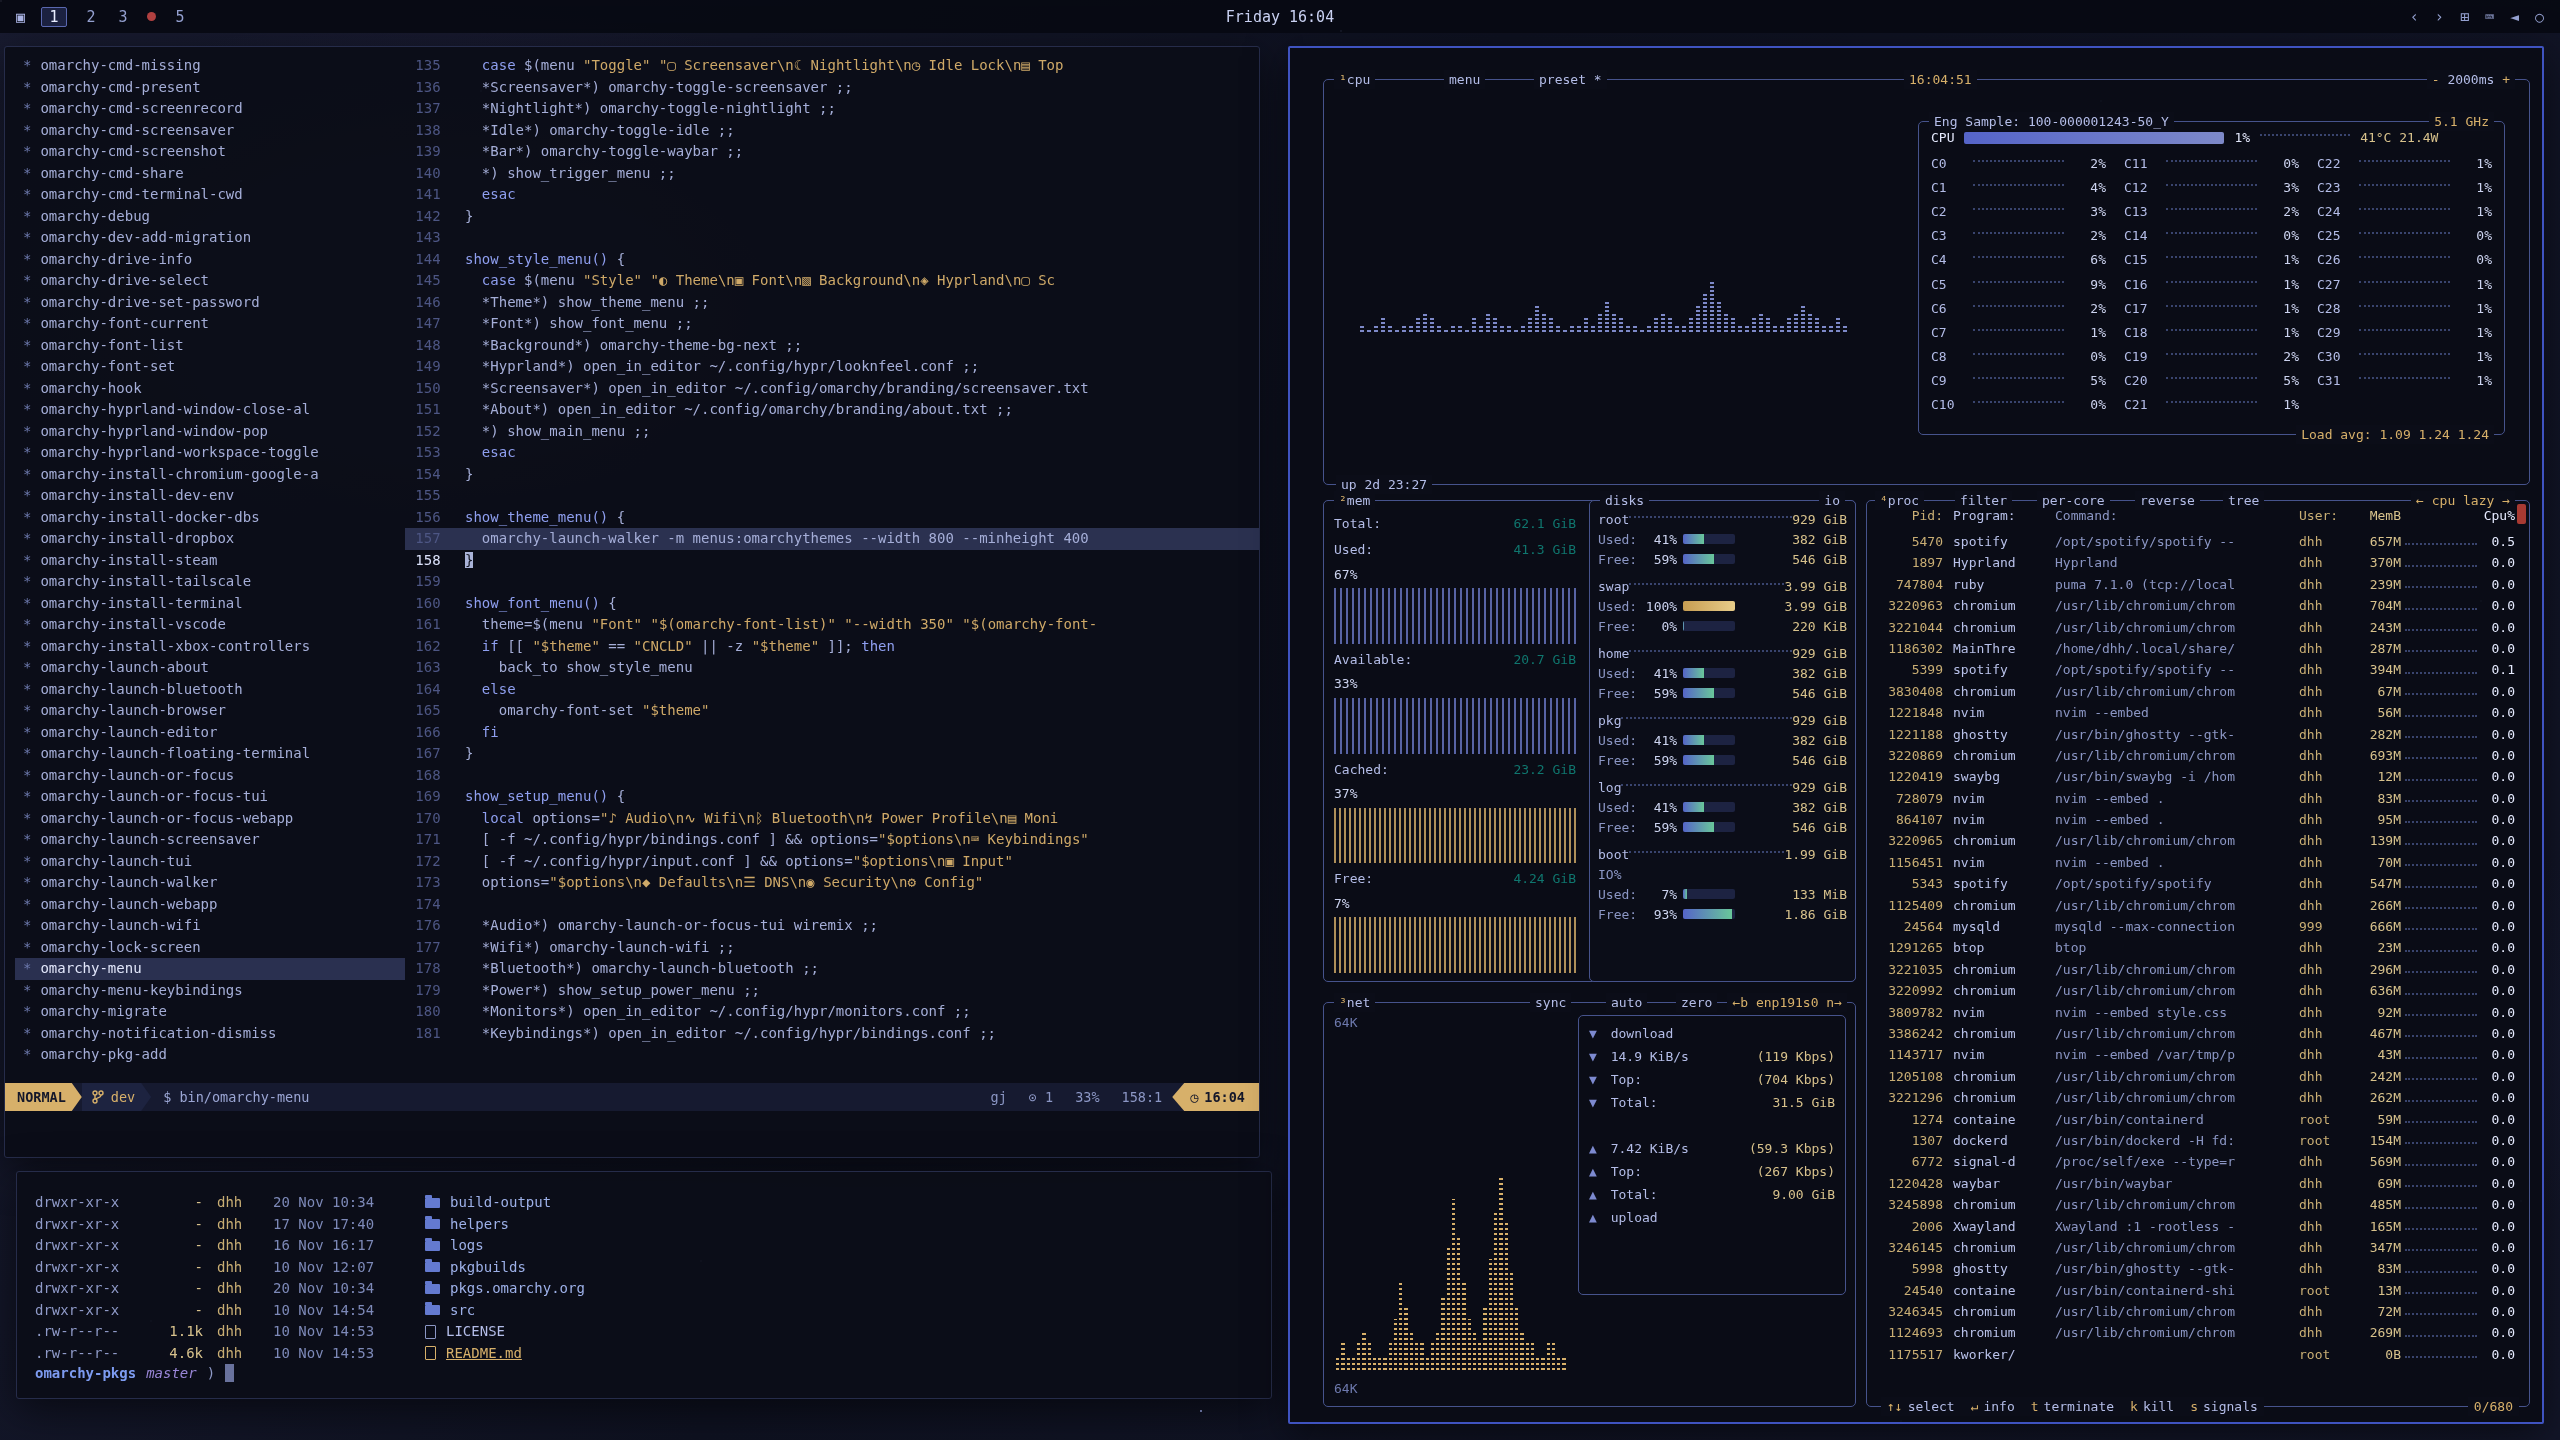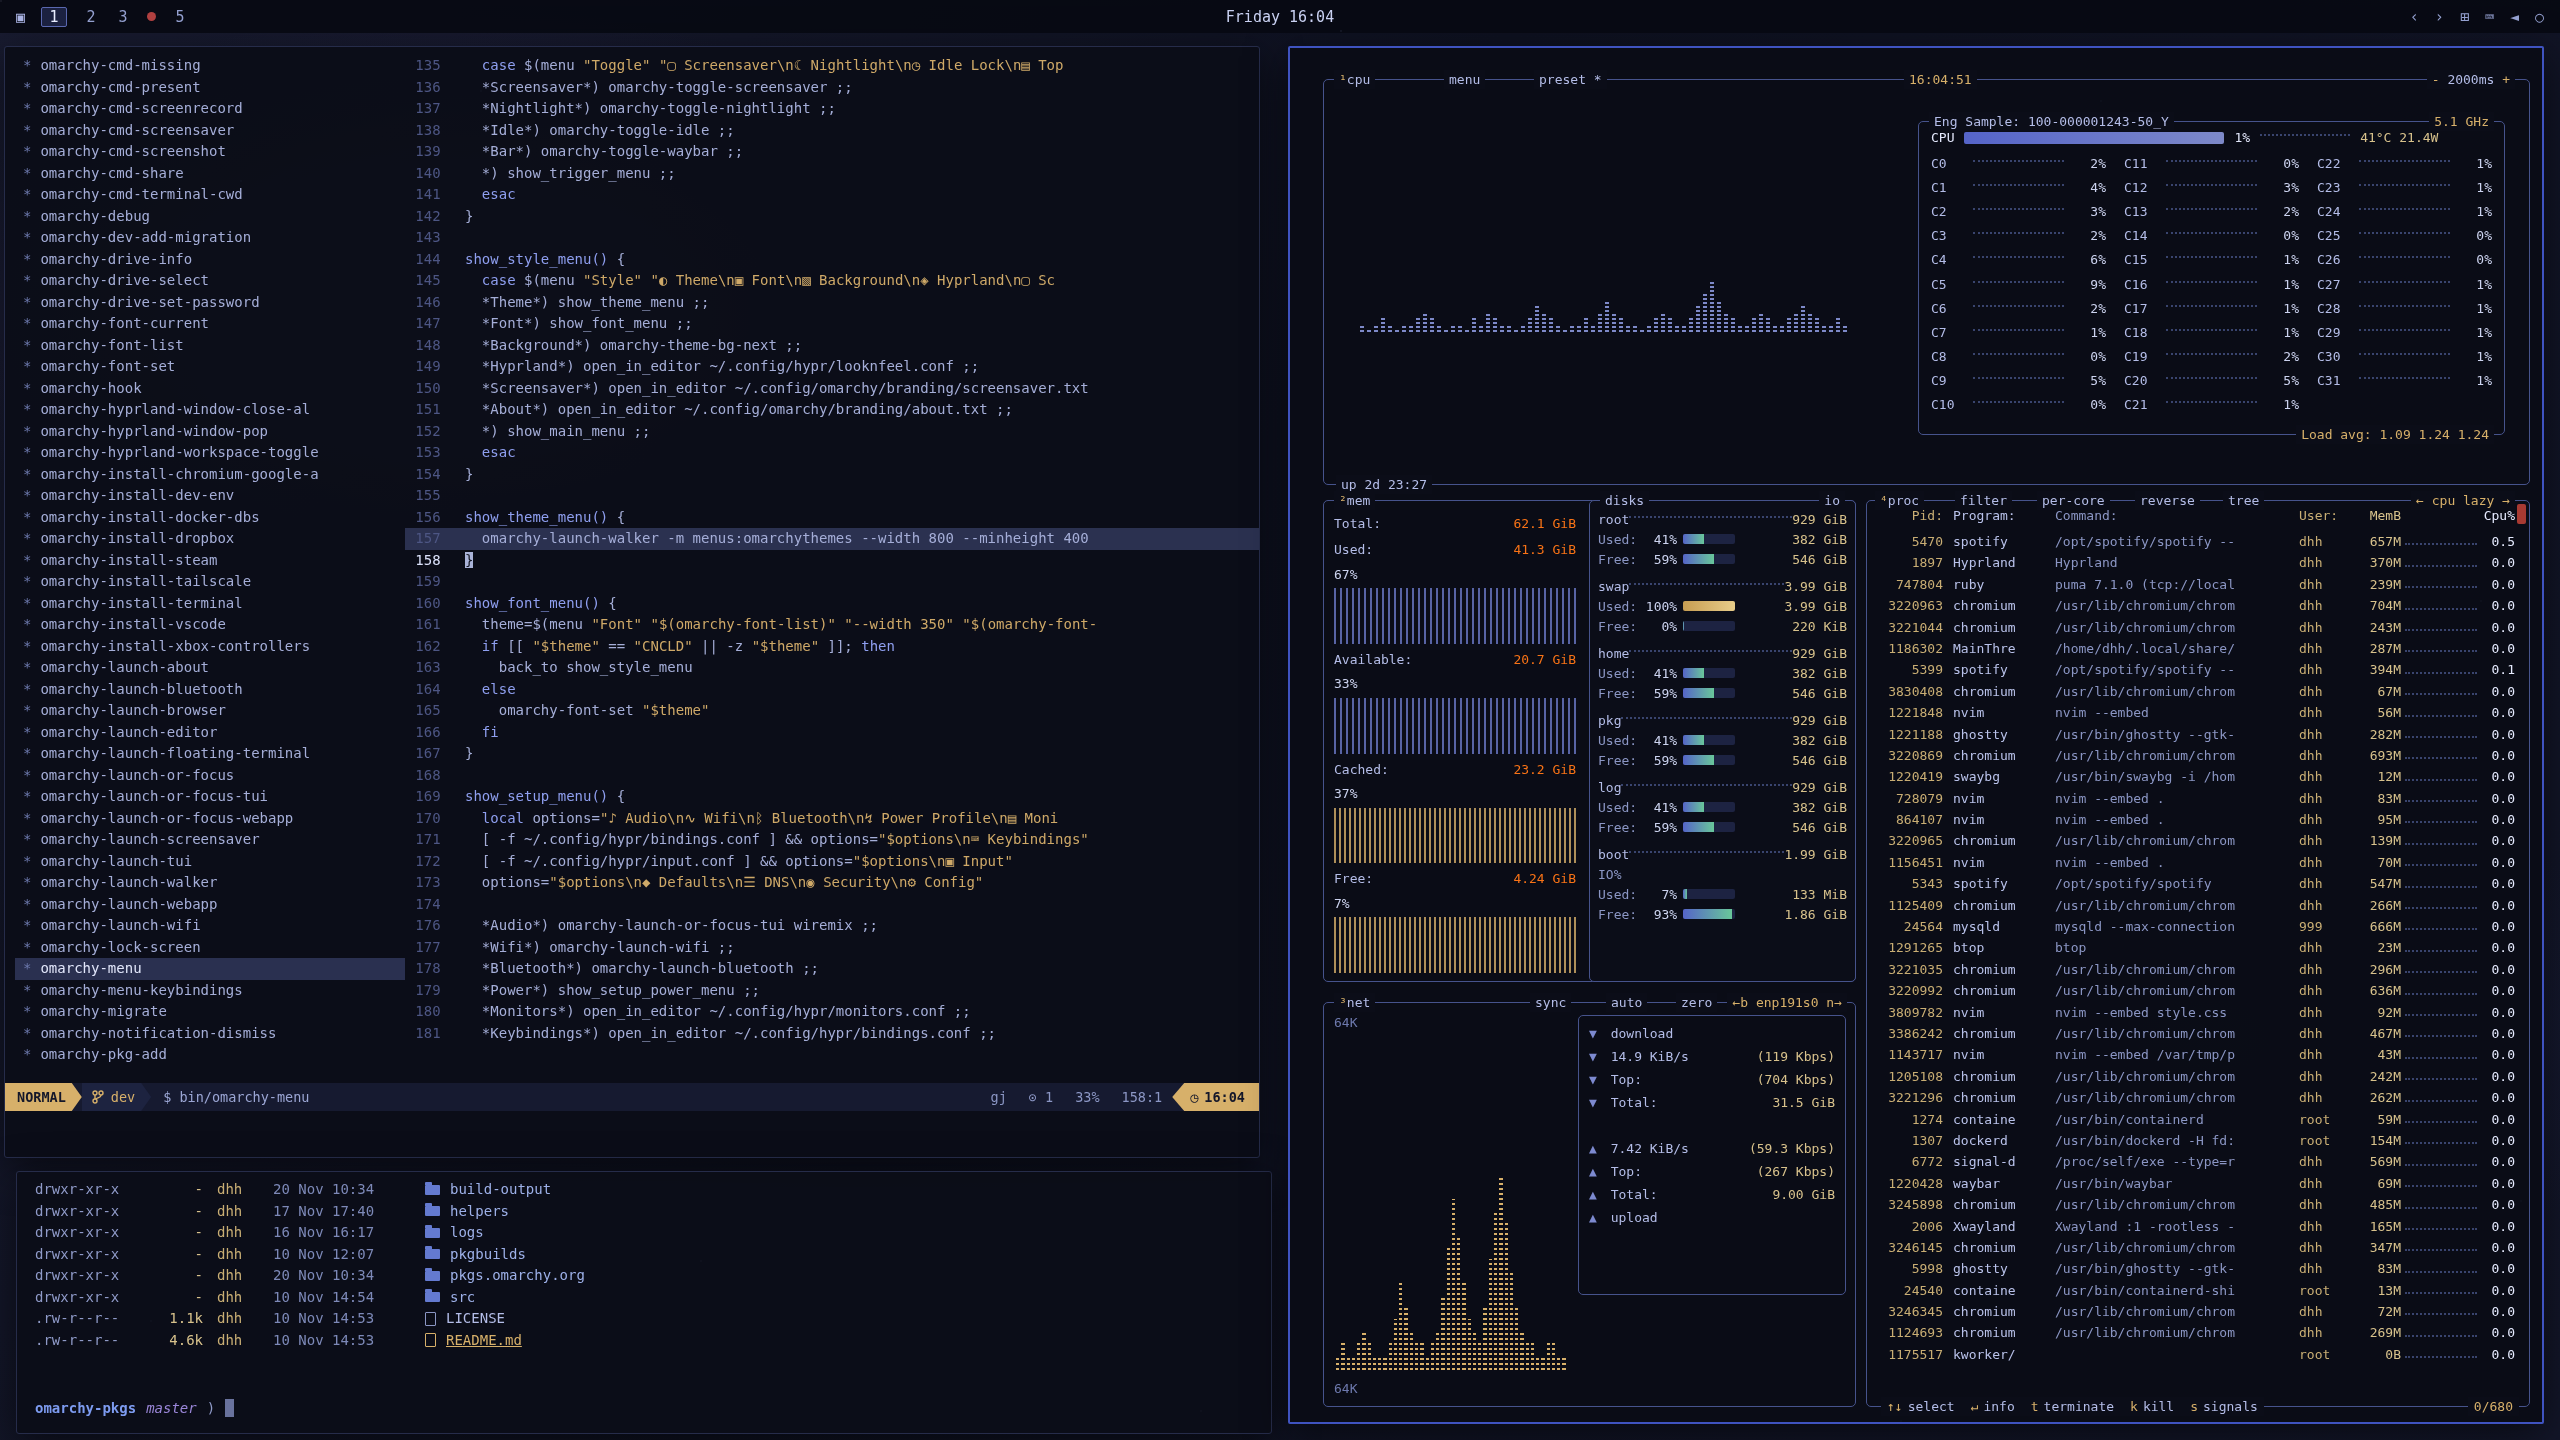--- a/index.html
+++ b/index.html
@@ -45,21 +45,21 @@
     align-items:center;font-size:13.5px;color:#8b96c4;overflow:hidden}
   .mode{background:#d7b06a;color:#14172a;font-weight:bold;padding:0 16px 0 12px;height:100%;display:flex;align-items:center;
     clip-path:polygon(0 0,calc(100% - 10px) 0,100% 50%,calc(100% - 10px) 100%,0 100%)}
   .branchseg{background:#1d2340;height:100%;display:flex;align-items:center;gap:7px;padding:0 16px 0 10px;color:#d7b06a;
     clip-path:polygon(0 0,calc(100% - 10px) 0,100% 50%,calc(100% - 10px) 100%,0 100%)}
   .slcmd{margin-left:12px;color:#9ba6d4}
   .sl-right{margin-left:auto;display:flex;gap:22px;align-items:center;margin-right:10px}
   .timebadge{background:#d7b06a;color:#14172a;height:100%;display:flex;align-items:center;gap:6px;
     padding:0 14px 0 18px;font-weight:bold;clip-path:polygon(12px 0,100% 0,100% 100%,12px 100%,0 50%)}
   
-  .terminal{left:16px;top:1171px;width:1256px;height:263px;font-size:14px;color:#9aa5d2;padding:7px 18px}
+  .terminal{left:16px;top:1171px;width:1256px;height:228px;font-size:14px;color:#9aa5d2;padding:20px 18px}
   .trow{height:21.5px;line-height:21.5px;display:flex;align-items:center;white-space:pre}
   .t-perm{width:122px;color:#8f9ac8}.t-size{width:46px;text-align:right;color:#d8c28c}
   .t-user{width:56px;padding-left:14px;color:#c9ae74}.t-date{width:150px;color:#7d89b8}
   .t-name{color:#9db0e8}.t-name.file{color:#b4bde8}
   .t-name.readme{color:#d7b06a;text-decoration:underline}
   .fic{display:inline-block;width:15px;height:10px;background:#647ad0;border-radius:1px;position:relative;margin:0 10px 0 2px}
   .fic.dir::before{content:"";position:absolute;top:-3px;left:0;width:7px;height:3px;background:#647ad0;border-radius:1px 1px 0 0}
   .fic.file,.fic.readme{background:transparent;border:1.5px solid #8b96c4;width:9px;height:12px;border-radius:1px}
   .fic.readme{border-color:#d7b06a}
   .prompt{position:absolute;left:18px;bottom:16px;display:flex;gap:10px;align-items:center}
@@ -83,21 +83,21 @@
   .cpu-temp{color:#d8c28c}
   .cores{display:grid;grid-auto-flow:column;grid-template-rows:repeat(11,24.2px);grid-template-columns:repeat(3,1fr);
     column-gap:18px;padding:4px 12px 0}
   .core{display:flex;align-items:center;gap:6px}
   .cname{color:#b4bde8;width:36px}
   .leader{flex:1;border-bottom:2px dotted #39446e;height:0;margin-bottom:5px}
   .cpct{width:36px;text-align:right;color:#ccd3ef}
   .box-mem{left:33px;top:452px;width:533px;height:482px}
   .memcol{position:absolute;left:6px;top:12px;width:250px;bottom:8px;display:flex;flex-direction:column;row-gap:5px}
   .mrow{display:flex;justify-content:space-between;height:21px;line-height:21px;padding:0 4px}
-  .mrow b{color:#b4bde8;font-weight:normal}.mrow span{color:#f97316}
+  .mrow b{color:#b4bde8;font-weight:normal}.mrow span{color:#0f766e}
   .pctrow{display:flex;align-items:center;gap:8px;height:18px;padding:0 4px;color:#ccd3ef}
   .dotband{flex:1;background:repeating-linear-gradient(90deg,#6b79c8 0 2px,transparent 2px 6px);opacity:.8}
   .dotband.gold{background:repeating-linear-gradient(90deg,#d7b06a 0 2px,transparent 2px 5px)}
   .band{margin:0 4px}
   .box-disks{left:299px;top:452px;width:267px;height:482px;background:#0b0d18}
   .dwrap{padding:8px 8px 0;display:flex;flex-direction:column}
   .dgroup{margin-bottom:7px}
   .drow1{display:flex;align-items:center;height:20px}
   .dname{color:#b4bde8}.dsize{color:#d8c28c}
   .drow2{display:flex;align-items:center;height:20px;gap:6px;color:#8b96c4}

